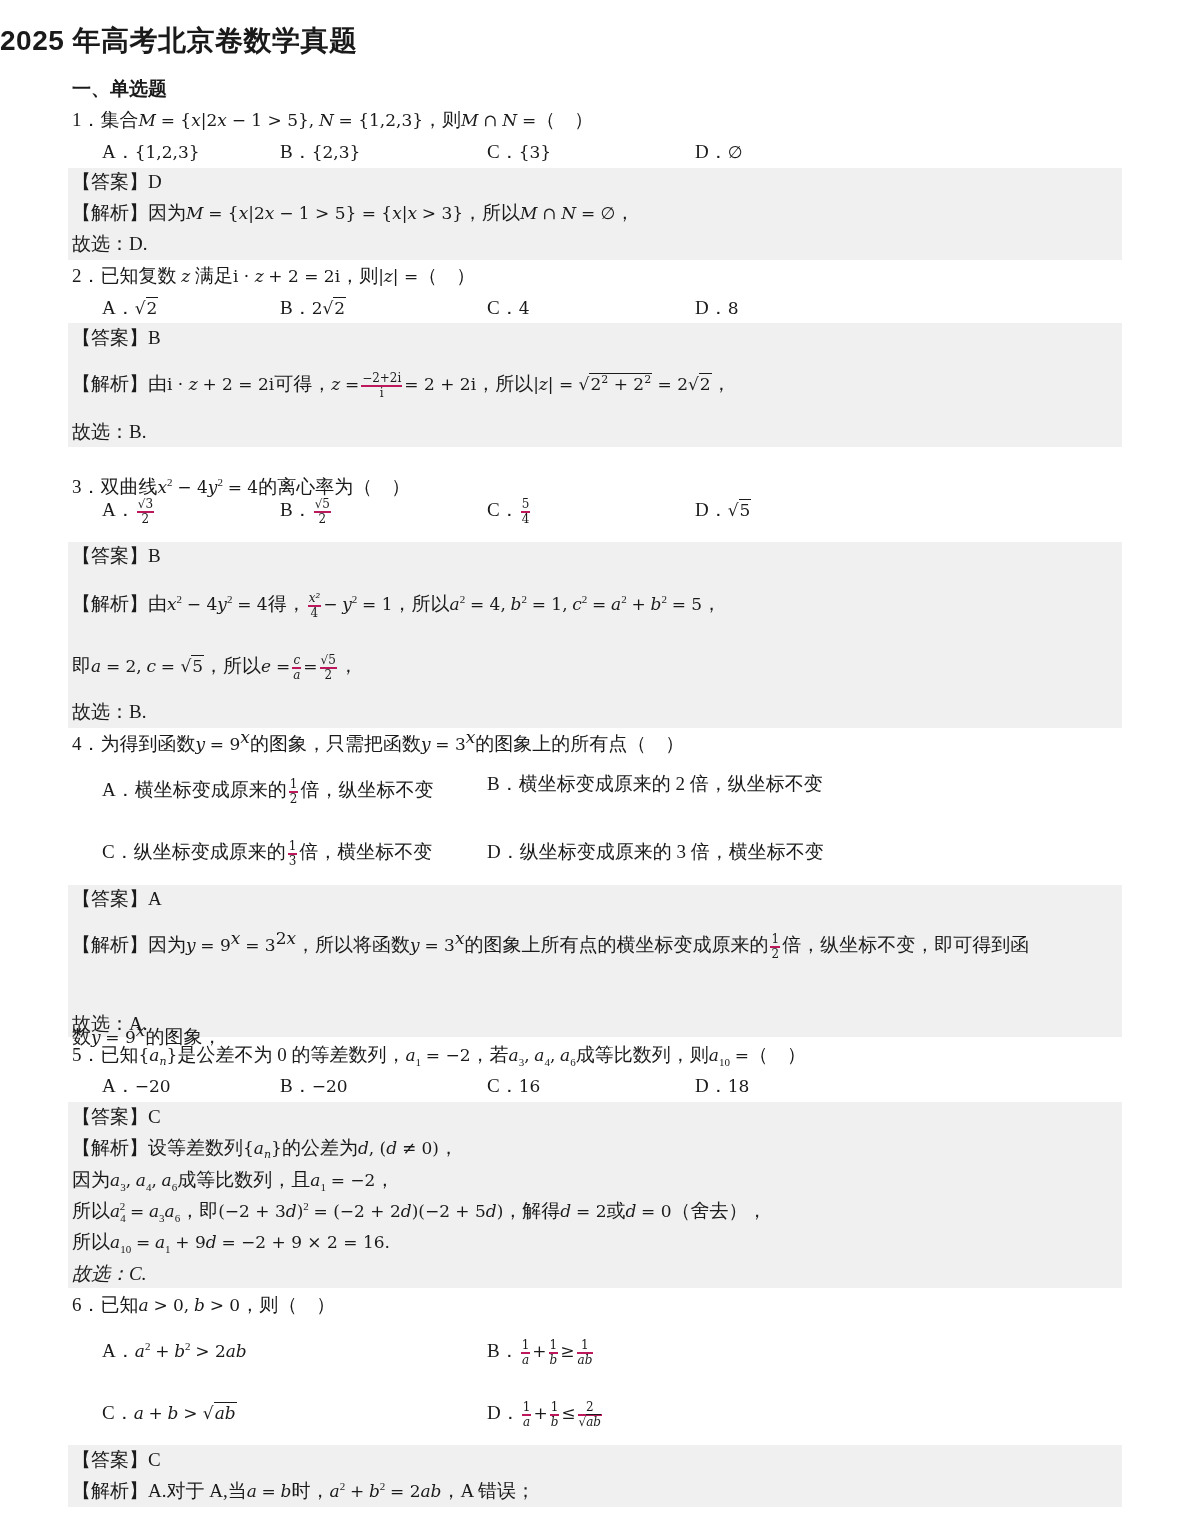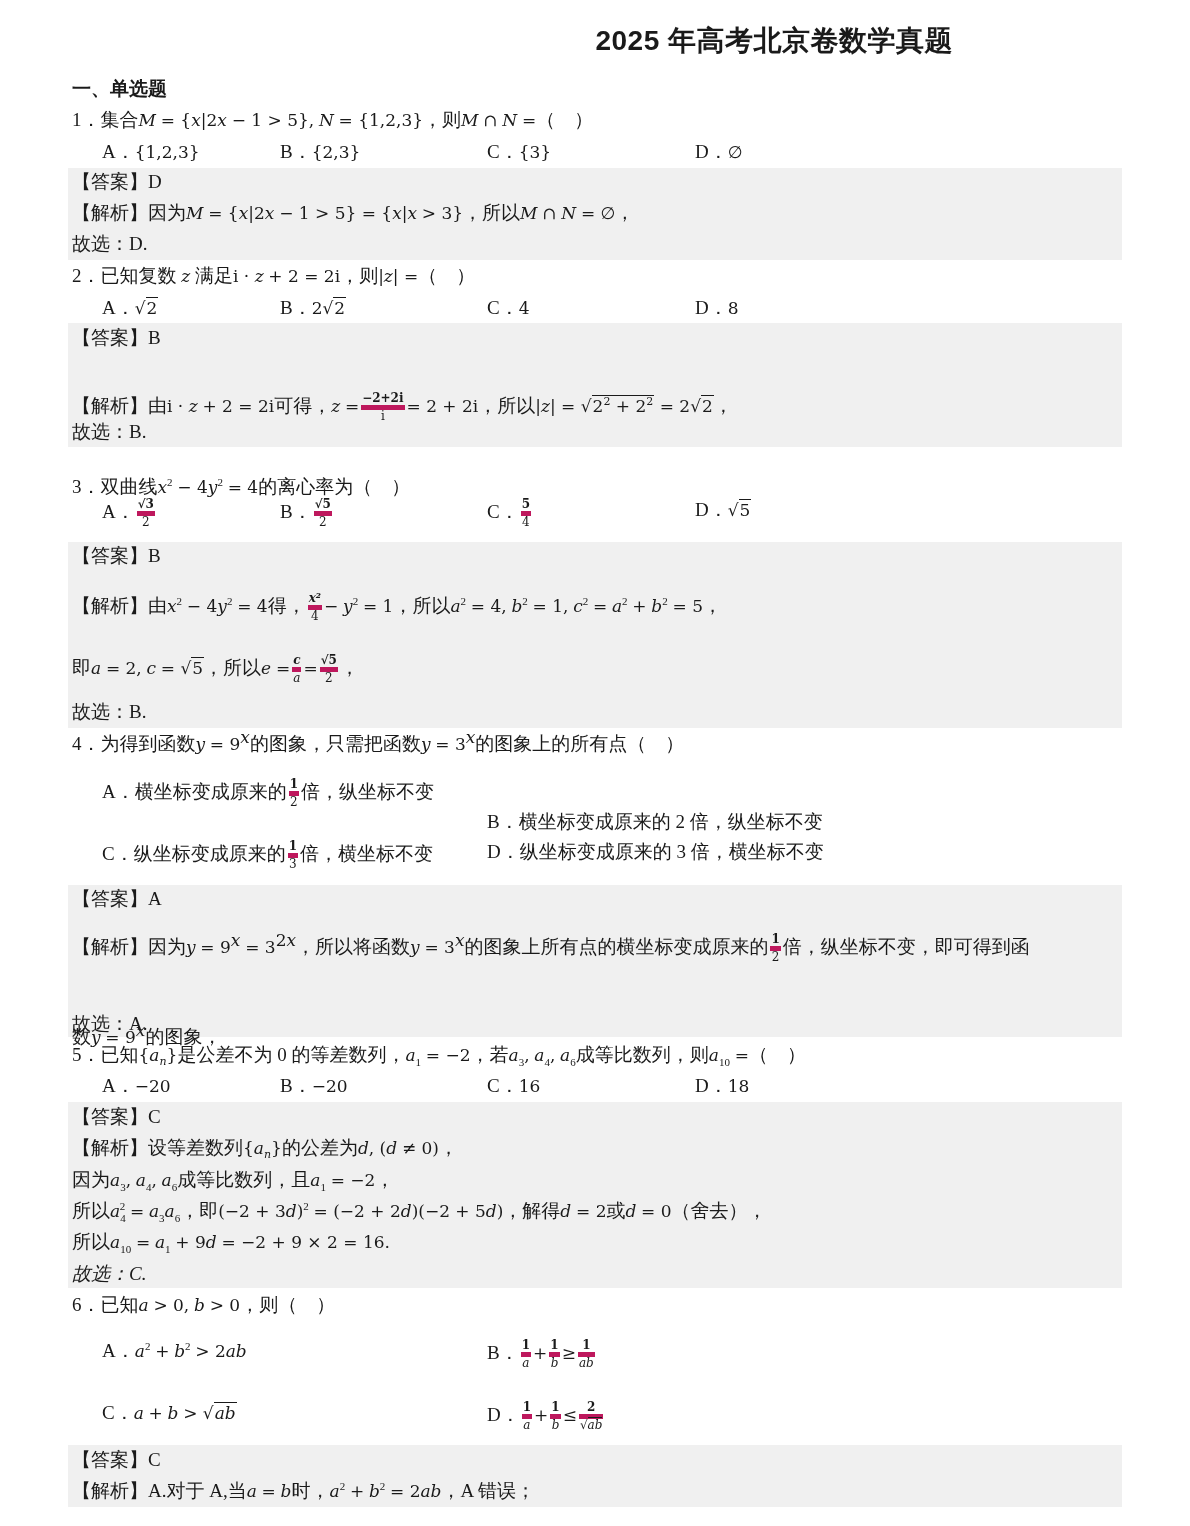--- a/index.html
+++ b/index.html
@@ -3,39 +3,39 @@
   <meta charset="utf-8">
   <style>
     html, body { margin: 0; padding: 0; background: #ffffff; }
     body {
       width: 1190px; height: 1526px; position: relative; overflow: hidden;
       font-family: "Liberation Serif", "DejaVu Serif", serif;
       color: #1a1a1a; font-size: 19px;
     }
     .abs { position: absolute; white-space: nowrap; }
     .title {
-      left: 0; width: 953px; top: 22px; text-align: right;
+      left: 0; width: 953px; top: 22px; text-align: left;
       font-family: "Liberation Sans", "DejaVu Sans", sans-serif;
       font-size: 28px; font-weight: bold; letter-spacing: 0.5px;
     }
     .section {
       left: 72px; top: 76px; font-size: 19px; font-weight: bold;
       font-family: "Liberation Sans", "DejaVu Sans", sans-serif;
     }
     .block { position: absolute; left: 68px; width: 1054px; background: #f0f0f0; }
     .line { position: absolute; left: 72px; white-space: nowrap; line-height: 24px; }
     .opt { position: absolute; white-space: nowrap; line-height: 24px; }
     .m { font-family: "DejaVu Serif", serif; font-style: italic; font-size: 17px; }
     .mr { font-family: "DejaVu Serif", serif; font-size: 17px; }
     .frac {
       display: inline-block; vertical-align: middle; text-align: center;
       font-size: 12px; line-height: 13px; margin: 0 2px;
       font-family: "DejaVu Serif", serif;
     }
-    .frac .num { display: block; border-bottom: 5px solid #be185d; padding: 0 1px; font-weight: bold; }
+    .frac .num { display: block; border-bottom: 2px solid #be185d; padding: 0 1px; }
     .frac .den { display: block; padding: 0 1px; }
     .frac.it .num, .frac.it .den { font-style: italic; }
     sup { font-size: 11px; line-height: 0; }
     sub { font-size: 11px; line-height: 0; }
     .sqrt { border-top: 1px solid #1a1a1a; padding: 0 1px; }
   </style>
 </head>
 <body>
 
 <div class="abs title">2025 年高考北京卷数学真题</div>
@@ -64,21 +64,21 @@
 
 <div class="line" style="top:264px;">
   <span>2．</span>已知复数 <span class="m">z</span> 满足<span class="mr">i · </span><span class="m">z</span> <span class="mr">+ 2 = 2i</span>，则<span class="mr">|</span><span class="m">z</span><span class="mr">| =</span>（&nbsp;&nbsp;&nbsp;&nbsp;）
 </div>
 <div class="opt" style="left:102px;top:296px;"><span>A．</span><span class="mr">√<span class="sqrt">2</span></span></div>
 <div class="opt" style="left:280px;top:296px;"><span>B．</span><span class="mr">2√<span class="sqrt">2</span></span></div>
 <div class="opt" style="left:487px;top:296px;"><span>C．</span><span class="mr">4</span></div>
 <div class="opt" style="left:695px;top:296px;"><span>D．</span><span class="mr">8</span></div>
 
 <div class="line" style="top:326px;"><span>【答案】</span><span>B</span></div>
-<div class="line" style="top:372px;margin-top:20px;">
+<div class="line" style="top:372px;">
   <span>【解析】</span>由<span class="mr">i · </span><span class="m">z</span> <span class="mr">+ 2 = 2i</span>可得，<span class="m">z</span> <span class="mr">=</span><span class="frac"><span class="num">−2+2i</span><span class="den">i</span></span><span class="mr">= 2 + 2i</span>，所以<span class="mr">|</span><span class="m">z</span><span class="mr">| = √<span class="sqrt">2<sup>2</sup> + 2<sup>2</sup></span> = 2√<span class="sqrt">2</span></span>，
 </div>
 <div class="line" style="top:420px;">故选：B.</div>
 
 <div class="line" style="top:451px;margin-top:24px;">
   <span>3．</span>双曲线<span class="m">x</span><sup>2</sup> <span class="mr">− 4</span><span class="m">y</span><sup>2</sup> <span class="mr">= 4</span>的离心率为（&nbsp;&nbsp;&nbsp;&nbsp;）
 </div>
 <div class="opt" style="left:102px;top:498px;"><span>A．</span><span class="frac"><span class="num">√3</span><span class="den">2</span></span></div>
 <div class="opt" style="left:280px;top:498px;"><span>B．</span><span class="frac"><span class="num">√5</span><span class="den">2</span></span></div>
 <div class="opt" style="left:487px;top:498px;"><span>C．</span><span class="frac"><span class="num">5</span><span class="den">4</span></span></div>
@@ -90,21 +90,21 @@
 </div>
 <div class="line" style="left:72px;top:654px;">
   即<span class="m">a</span> <span class="mr">= 2,</span> <span class="m">c</span> <span class="mr">= √<span class="sqrt">5</span></span>，所以<span class="m">e</span> <span class="mr">=</span><span class="frac it"><span class="num">c</span><span class="den">a</span></span><span class="mr">=</span><span class="frac"><span class="num">√5</span><span class="den">2</span></span>，
 </div>
 <div class="line" style="top:700px;">故选：B.</div>
 
 <div class="line" style="top:732px;">
   <span>4．</span>为得到函数<span class="m">y</span> <span class="mr">= 9</span><sup class="m">x</sup>的图象，只需把函数<span class="m">y</span> <span class="mr">= 3</span><sup class="m">x</sup>的图象上的所有点（&nbsp;&nbsp;&nbsp;&nbsp;）
 </div>
 <div class="opt" style="left:102px;top:778px;"><span>A．</span>横坐标变成原来的<span class="frac"><span class="num">1</span><span class="den">2</span></span>倍，纵坐标不变</div>
-<div class="opt" style="left:487px;top:810px;"><span>B．</span><span>横坐标变成原来的 2 倍，纵坐标不变</span></div>
+<div class="opt" style="left:487px;top:772px;"><span>B．</span><span>横坐标变成原来的 2 倍，纵坐标不变</span></div>
 <div class="opt" style="left:102px;top:840px;"><span>C．</span>纵坐标变成原来的<span class="frac"><span class="num">1</span><span class="den">3</span></span>倍，横坐标不变</div>
 <div class="opt" style="left:487px;top:840px;"><span>D．</span><span>纵坐标变成原来的 3 倍，横坐标不变</span></div>
 
 <div class="line" style="top:887px;"><span>【答案】</span><span>A</span></div>
 <div class="line" style="top:933px;">
   <span>【解析】</span>因为<span class="m">y</span> <span class="mr">= 9</span><sup class="m">x</sup> <span class="mr">= 3</span><sup class="mr">2<i>x</i></sup>，所以将函数<span class="m">y</span> <span class="mr">= 3</span><sup class="m">x</sup>的图象上所有点的横坐标变成原来的<span class="frac"><span class="num">1</span><span class="den">2</span></span>倍，纵坐标不变，即可得到函
 </div>
 <div class="line" style="top:981px;margin-top:44px;">
   数<span class="m">y</span> <span class="mr">= 9</span><sup class="m">x</sup>的图象，
 </div>

